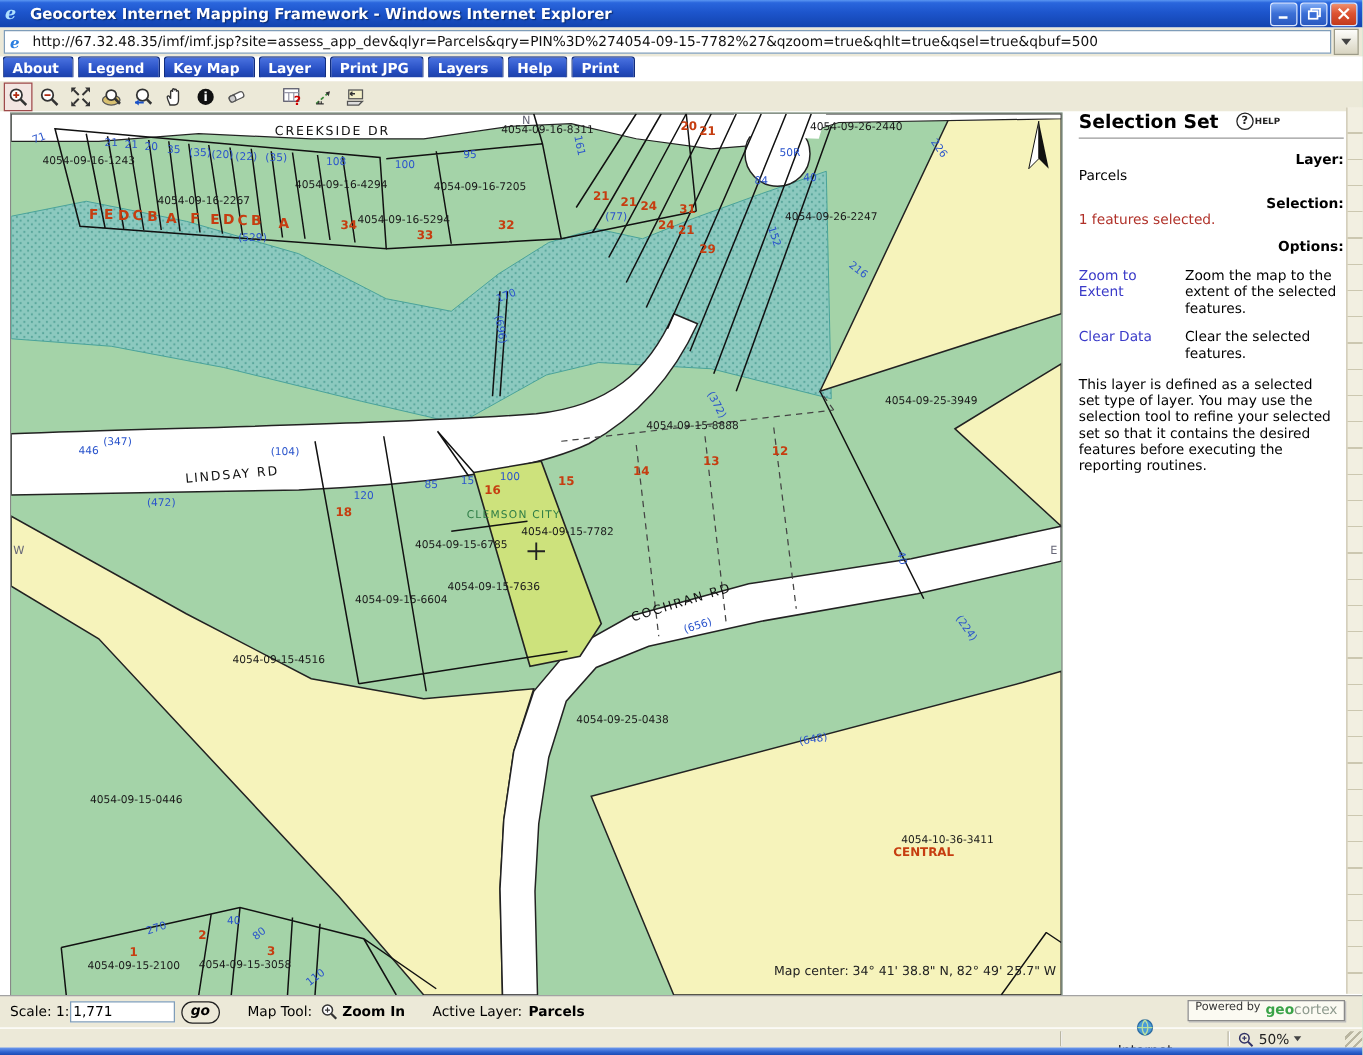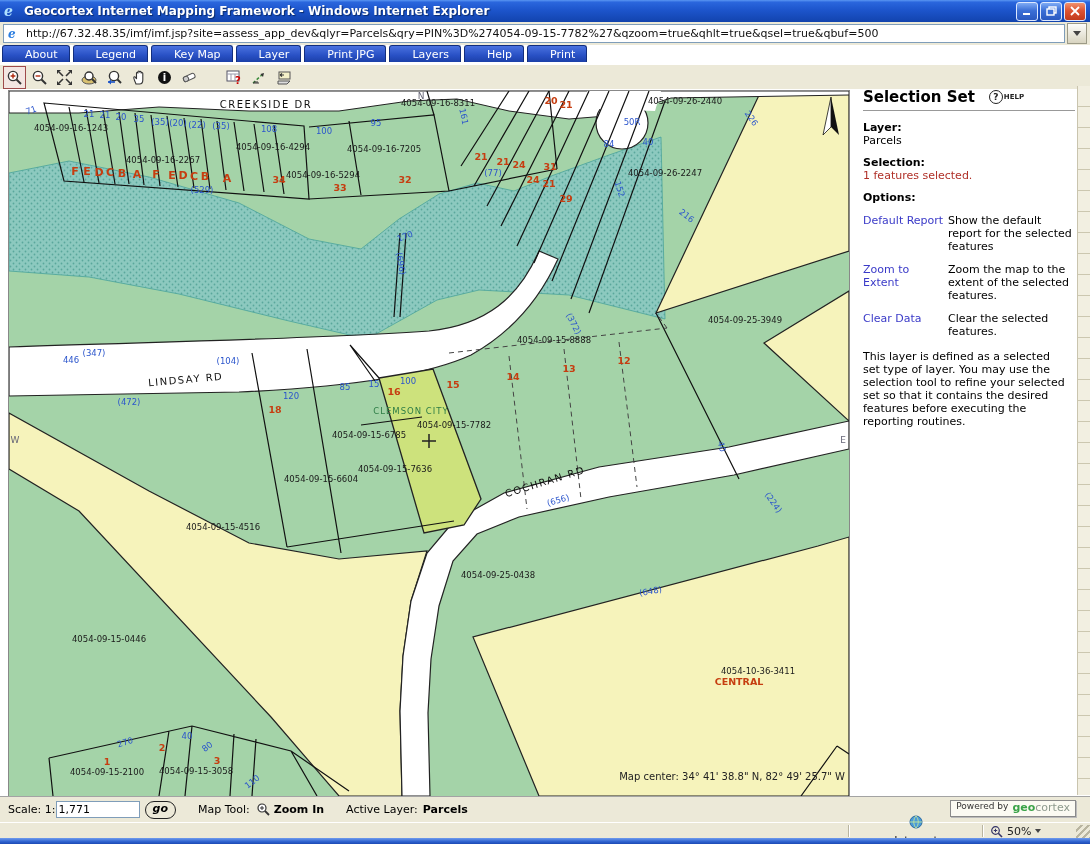--- a/index.html
+++ b/index.html
@@ -22,21 +22,21 @@
   .addrfield{flex:1;height:17px;margin:0 2px 0 3px;background:#fff;border:1px solid #7f9db9;
     display:flex;align-items:center;font-size:11px;color:#111;white-space:nowrap;overflow:hidden;}
   .addrfield .ie-ico2{width:14px;height:14px;margin:0 4px;font-family:"DejaVu Serif",serif;font-style:italic;
     font-weight:bold;color:#2a7de0;font-size:12px;line-height:14px;}
   .addr-drop{width:18px;height:19px;background:linear-gradient(180deg,#fdfdfb,#d8d4c0);border:1px solid #9c9a87;
     margin-right:3px;display:flex;align-items:center;justify-content:center;}
   .addr-drop .tri{width:0;height:0;border-left:4px solid transparent;border-right:4px solid transparent;border-top:5px solid #444;}
   
   .tabsrow{position:absolute;left:0;top:45px;width:1090px;height:19px;background:#fff;display:flex;gap:3px;padding-left:2px;}
   .tab{background:linear-gradient(180deg,#4a72e0,#2850c4 60%,#1c40a8);border:1px solid #122e7e;border-bottom:none;
-    border-radius:3px 3px 0 0;color:#fff;font-size:11px;font-weight:normal;padding:2px 11px 0 22px;height:17px;box-sizing:border-box;}
+    border-radius:3px 3px 0 0;color:#fff;font-size:11px;font-weight:bold;padding:2px 11px 0 7px;height:17px;box-sizing:border-box;}
   
   .toolbar{position:absolute;left:0;top:64px;width:1090px;height:24px;background:#ece9d8;
     border-top:1px solid #fff;display:flex;align-items:center;gap:2px;padding-left:3px;}
   .tool{width:21px;height:21px;display:flex;align-items:center;justify-content:center;background:transparent;border:1px solid transparent;}
   .tool.active{border:1px solid #9e4a4a;background:#f3e6e2;}
   .toolgap{width:18px;}
   
   .maparea{position:absolute;left:8px;top:90px;width:840px;height:705px;border:1px solid #888;box-sizing:content-box;background:#a4d3a8;}
   svg text{font-family:"DejaVu Sans","Liberation Sans",sans-serif;}
   .mt-road{font-size:10px;fill:#111;letter-spacing:1.5px;}
@@ -47,21 +47,21 @@
   .mt-city{font-size:8.5px;fill:#2e7d46;letter-spacing:1px;}
   .mt-center{font-size:10px;fill:#222;}
   .mt-compass{font-size:9px;fill:#667;}
   
   .panel{position:absolute;left:863px;top:86px;width:212px;color:#000;font-size:11px;line-height:13px;}
   .panel h1{font-size:15px;margin:4px 0 6px 0;display:flex;align-items:center;gap:14px;}
   .helpbox{display:flex;align-items:center;font-weight:bold;font-size:7px;color:#222;gap:1px;}
   .qcirc{width:12px;height:12px;border:1.4px solid #222;border-radius:50%;display:flex;align-items:center;justify-content:center;
     font-size:9px;font-weight:bold;}
   .panel hr{border:none;border-top:1px solid #999;margin:2px 0 10px 0;}
-  .plabel{font-weight:bold;margin-top:9px;}
+  .plabel{font-weight:bold;margin-top:9px;text-align:right;}
   .pred{color:#b03028;}
   .optrow{display:flex;margin-top:10px;}
   .optlink{width:85px;color:#3a3ac8;flex:none;}
   .optdesc{width:127px;}
   .pnote{margin-top:12px;width:205px;}
   
   .tickstrip{position:absolute;left:1077px;top:86px;width:13px;height:709px;background:#f2efe1;
     border-left:1px solid #c9c4ae;
     background-image:repeating-linear-gradient(180deg,#f2efe1 0 20px,#ccc7b0 20px 21px);}
   
@@ -376,24 +376,20 @@
     </span>
   </h1>
   <hr>
   <div class="plabel">Layer:</div>
   <div>Parcels</div>
   <div class="plabel">Selection:</div>
   <div class="pred">1 features selected.</div>
   <div class="plabel">Options:</div>
 
   <div class="optrow">
-    <span class="optlink">Default Report</span>
-    <span class="optdesc">Show the default report for the selected features</span>
-  </div>
-  <div class="optrow">
     <span class="optlink">Zoom to Extent</span>
     <span class="optdesc">Zoom the map to the extent of the selected features.</span>
   </div>
   <div class="optrow">
     <span class="optlink">Clear Data</span>
     <span class="optdesc">Clear the selected features.</span>
   </div>
 
   <div class="pnote">This layer is defined as a selected set type of layer. You may use the selection tool to refine your selected set so that it contains the desired features before executing the reporting routines.</div>
 </div>

